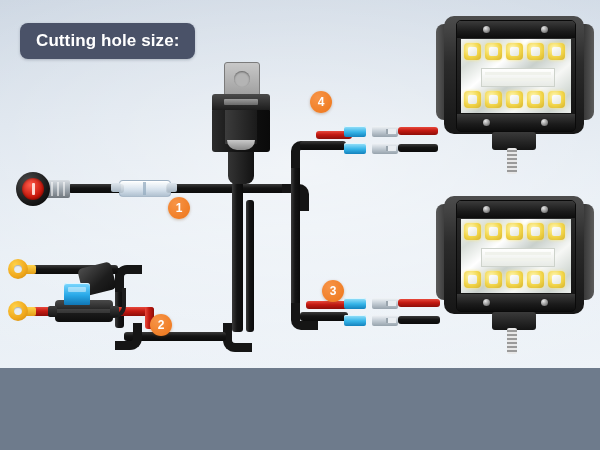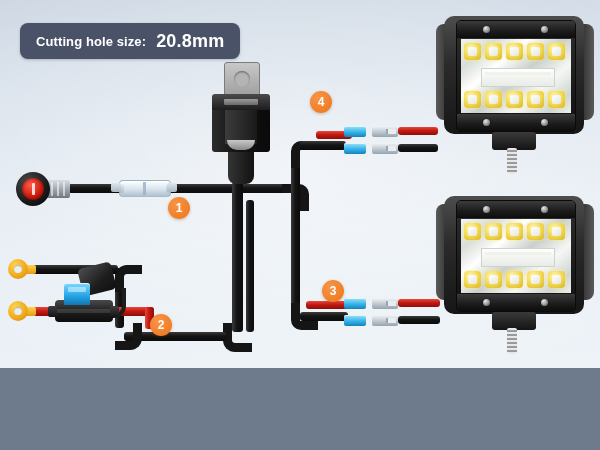--- a/index.html
+++ b/index.html
@@ -14,21 +14,21 @@
   .bg{position:absolute;left:0;top:0;width:600px;height:368px;
       background:linear-gradient(175deg,#ccd6e2 0%,#d9e2ec 30%,#e6edf4 60%,#eef3f8 100%);}
   .bg-vig{position:absolute;left:0;top:0;width:600px;height:368px;
       background:radial-gradient(ellipse 120% 90% at 50% 45%,rgba(255,255,255,.55) 0%,rgba(255,255,255,0) 70%);}
 
   
   .hdr{position:absolute;left:20px;top:23px;height:36px;
        background:#4a5268;border-radius:8px;
        display:flex;align-items:center;padding:0 16px;
        box-shadow:0 1px 3px rgba(30,40,60,.25);}
-  .hdr-label{color:#fff;font-size:13px;font-weight:bold;letter-spacing:.1px;}
+  .hdr-label{color:#fff;font-size:17px;font-weight:bold;letter-spacing:.1px;}
   .hdr-val{color:#fff;font-size:18px;font-weight:bold;margin-left:10px;letter-spacing:.2px;}
 
   
   .footer{position:absolute;left:0;top:368px;width:600px;height:82px;
           background:#6e7b8c;}
 
   
   .marker{position:absolute;width:22px;height:22px;border-radius:50%;
           background:radial-gradient(circle at 35% 30%,#f79447,#ed7519);
           color:#fff;font-size:12px;font-weight:bold;
@@ -169,21 +169,20 @@
 </head>
 <body>
 
 <div id="stage">
 
   <div class="bg"></div>
   <div class="bg-vig"></div>
 
   <div class="hdr">
     <span class="hdr-label">Cutting hole size:</span>
-    <span class="hdr-val">20.8mm</span>
   </div>
 
   <div class="wire blk" style="left:68px;top:184px;width:56px;height:9px;"></div>
   <div class="wire blk" style="left:166px;top:184px;width:122px;height:9px;"></div>
   <div class="corner" style="left:282px;top:184px;width:18px;height:18px;border-width:9px 9px 0 0;border-radius:0 10px 0 0;"></div>
 
   <div class="wire blkv" style="left:291px;top:150px;width:9px;height:162px;"></div>
 
   <div class="corner" style="left:291px;top:141px;width:18px;height:18px;border-width:9px 0 0 9px;border-radius:10px 0 0 0;"></div>
   <div class="wire blk" style="left:300px;top:141px;width:46px;height:9px;"></div>

